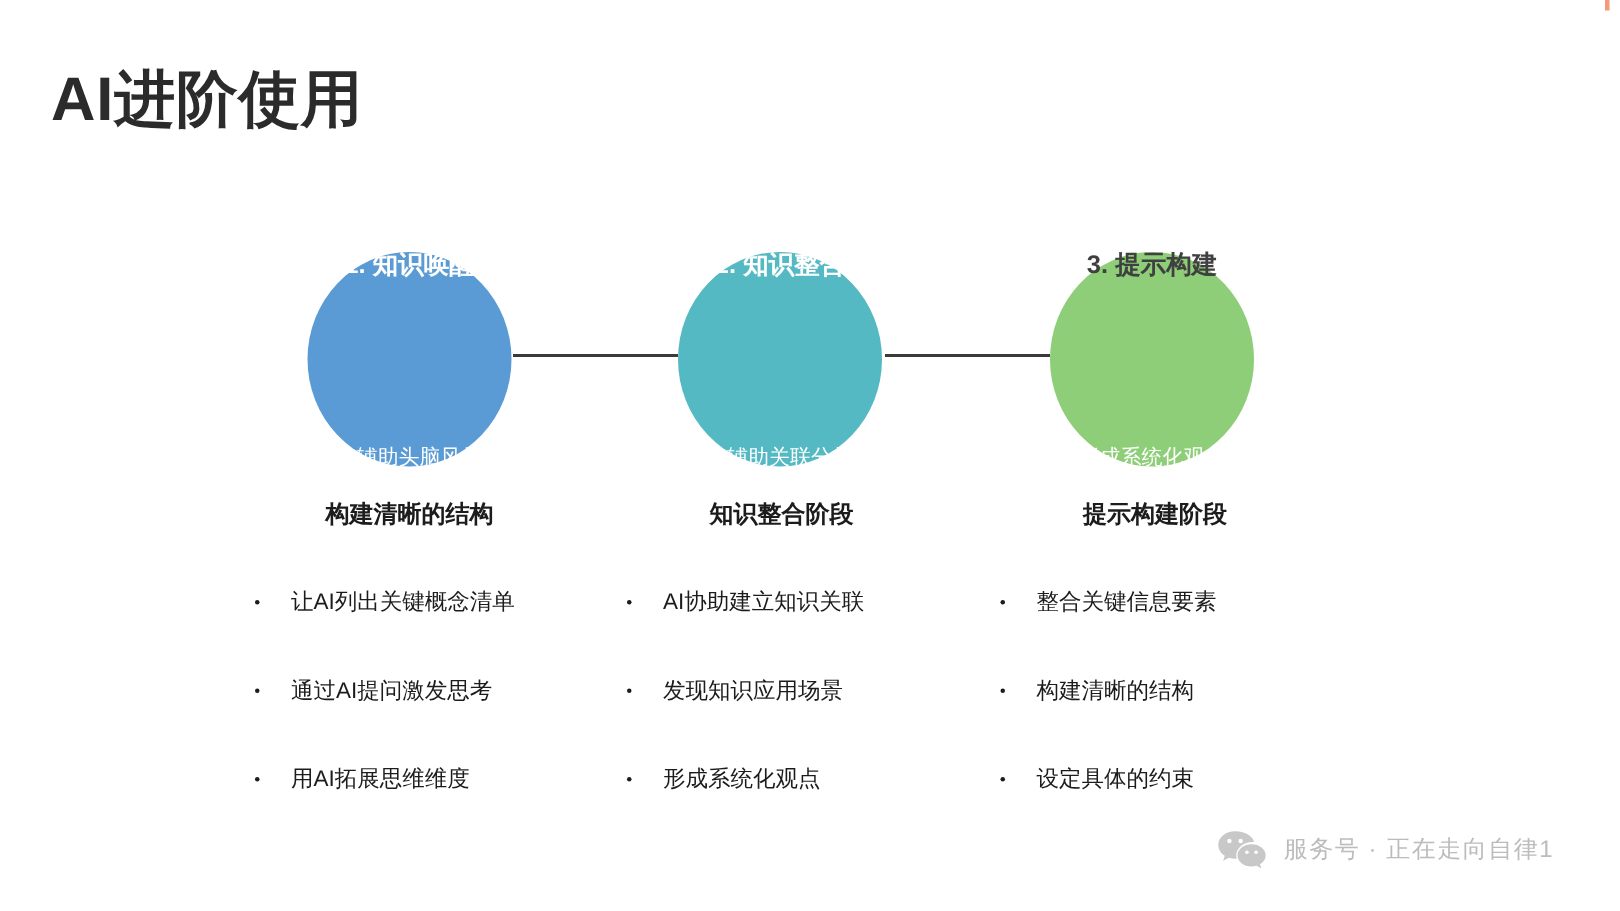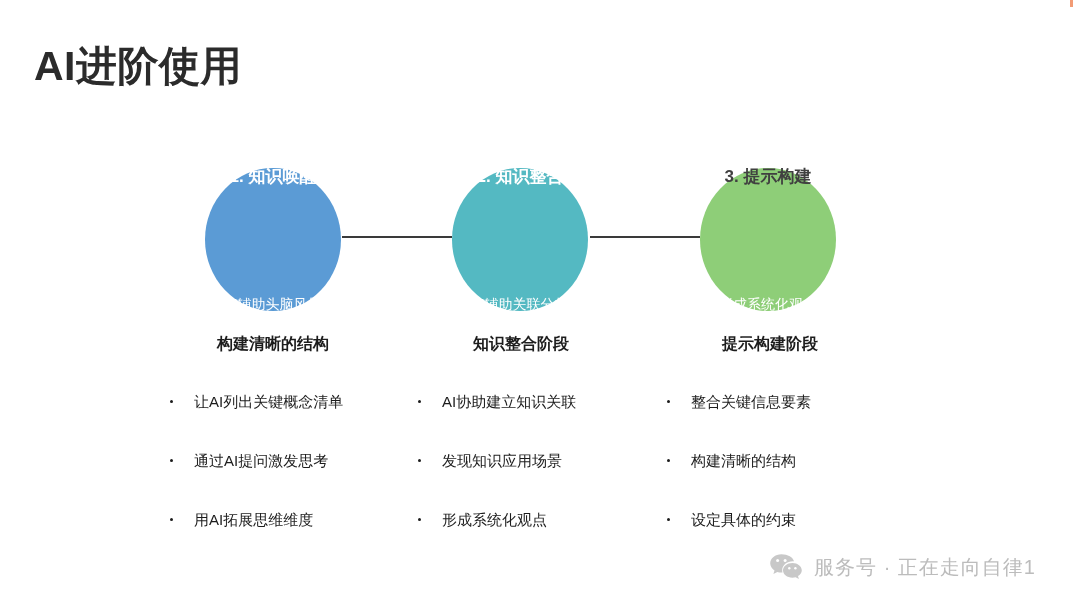--- a/index.html
+++ b/index.html
@@ -147,21 +147,21 @@
   #footer {
     position: absolute;
     right: 44px;
     bottom: 26px;
     display: flex;
     align-items: center;
     gap: 11px;
   }
   #wechat-icon { display: block; }
   #footer-text {
-    font-size: 20px;
+    font-size: 16px;
     color: #bcbcbc;
     letter-spacing: 1px;
     line-height: 1;
     white-space: nowrap;
   }
 </style>
 </head>
 <body>
 
 <div id="slide" style="background: rgb(255, 255, 255);">

